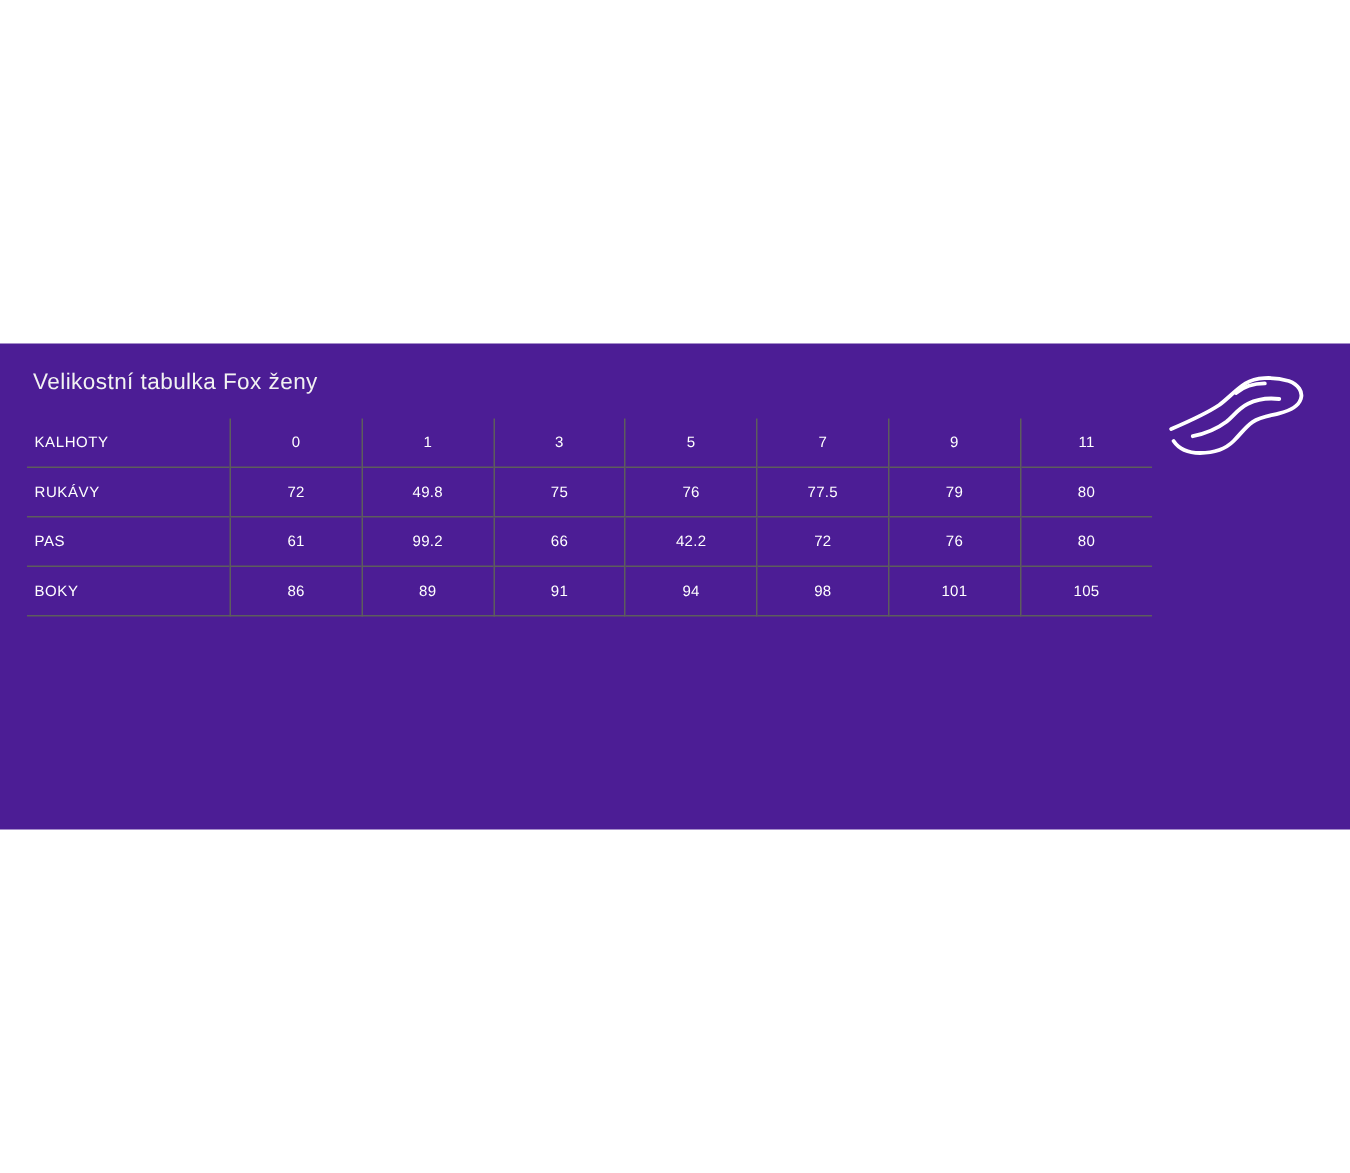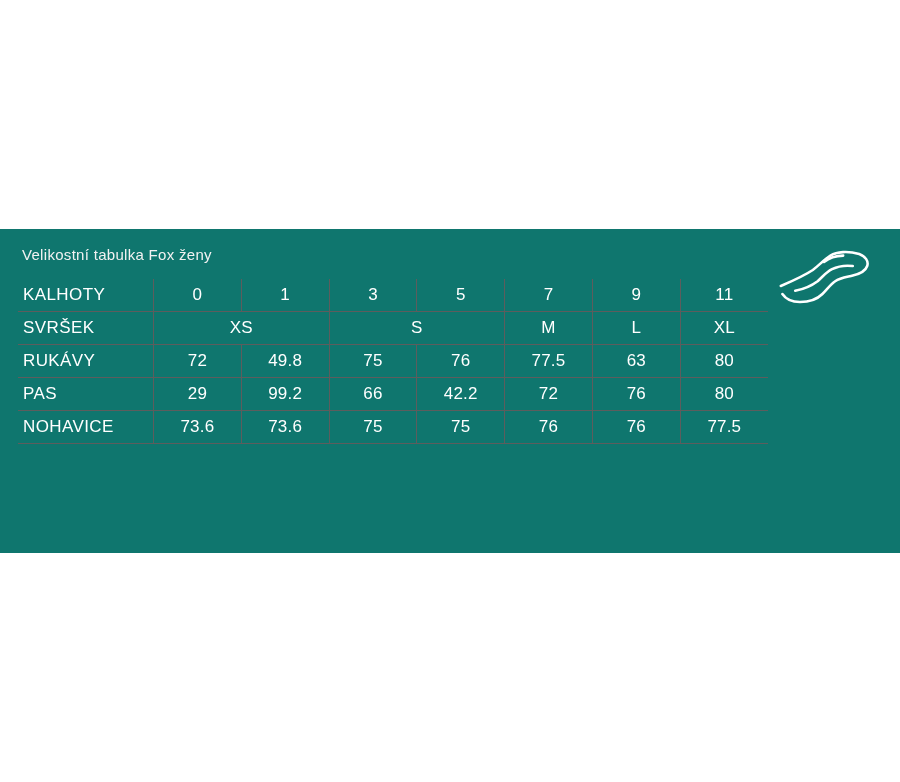--- a/index.html
+++ b/index.html
@@ -18,21 +18,21 @@
     width: 900px;
     height: 782px;
     background: #ffffff;
   }
   #panel {
     position: absolute;
     left: 0;
     top: 229px;
     width: 900px;
     height: 324px;
-    background: #0f766e;
+    background: #4c1d95;
     color: #ffffff;
   }
   #panel-title {
     position: absolute;
     left: 22px;
     top: 17px;
     font-size: 15px;
     letter-spacing: 0.3px;
     color: #f2f2f2;
     white-space: nowrap;
@@ -53,21 +53,21 @@
   table.size-table {
     border-collapse: collapse;
     width: 750px;
     table-layout: fixed;
   }
   table.size-table td {
     border-top: 1px solid #5d5d5d;
     border-right: 1px solid #5d5d5d;
     height: 32px;
     text-align: center;
-    font-size: 17px;
+    font-size: 10px;
     color: #ffffff;
     padding: 0;
     letter-spacing: 0.2px;
     font-weight: 400;
   }
   table.size-table tr:last-child td {
     border-bottom: 1px solid #5d5d5d;
   }
   table.size-table td.rowhead {
     text-align: left;
@@ -108,62 +108,54 @@
             <td class="rowhead">KALHOTY</td>
             <td>0</td>
             <td>1</td>
             <td>3</td>
             <td>5</td>
             <td>7</td>
             <td>9</td>
             <td class="last">11</td>
           </tr>
 
-          <tr>
-            <td class="rowhead">SVRŠEK</td>
-            <td colspan="2">XS</td>
-            <td colspan="2">S</td>
-            <td>M</td>
-            <td>L</td>
-            <td class="last">XL</td>
-          </tr>
 
 
           <tr>
             <td class="rowhead">RUKÁVY</td>
             <td>72</td>
             <td>49.8</td>
             <td>75</td>
             <td>76</td>
             <td>77.5</td>
-            <td>63</td>
+            <td>79</td>
             <td class="last">80</td>
           </tr>
 
           <tr>
             <td class="rowhead">PAS</td>
-            <td>29</td>
+            <td>61</td>
             <td>99.2</td>
             <td>66</td>
             <td>42.2</td>
             <td>72</td>
             <td>76</td>
             <td class="last">80</td>
           </tr>
 
+          <tr>
+            <td class="rowhead">BOKY</td>
+            <td>86</td>
+            <td>89</td>
+            <td>91</td>
+            <td>94</td>
+            <td>98</td>
+            <td>101</td>
+            <td class="last">105</td>
+          </tr>
 
-          <tr>
-            <td class="rowhead">NOHAVICE</td>
-            <td>73.6</td>
-            <td>73.6</td>
-            <td>75</td>
-            <td>75</td>
-            <td>76</td>
-            <td>76</td>
-            <td class="last">77.5</td>
-          </tr>
 
         </tbody>
       </table>
     </div>
 
   </div>
 </div>
 
 </body></html>

